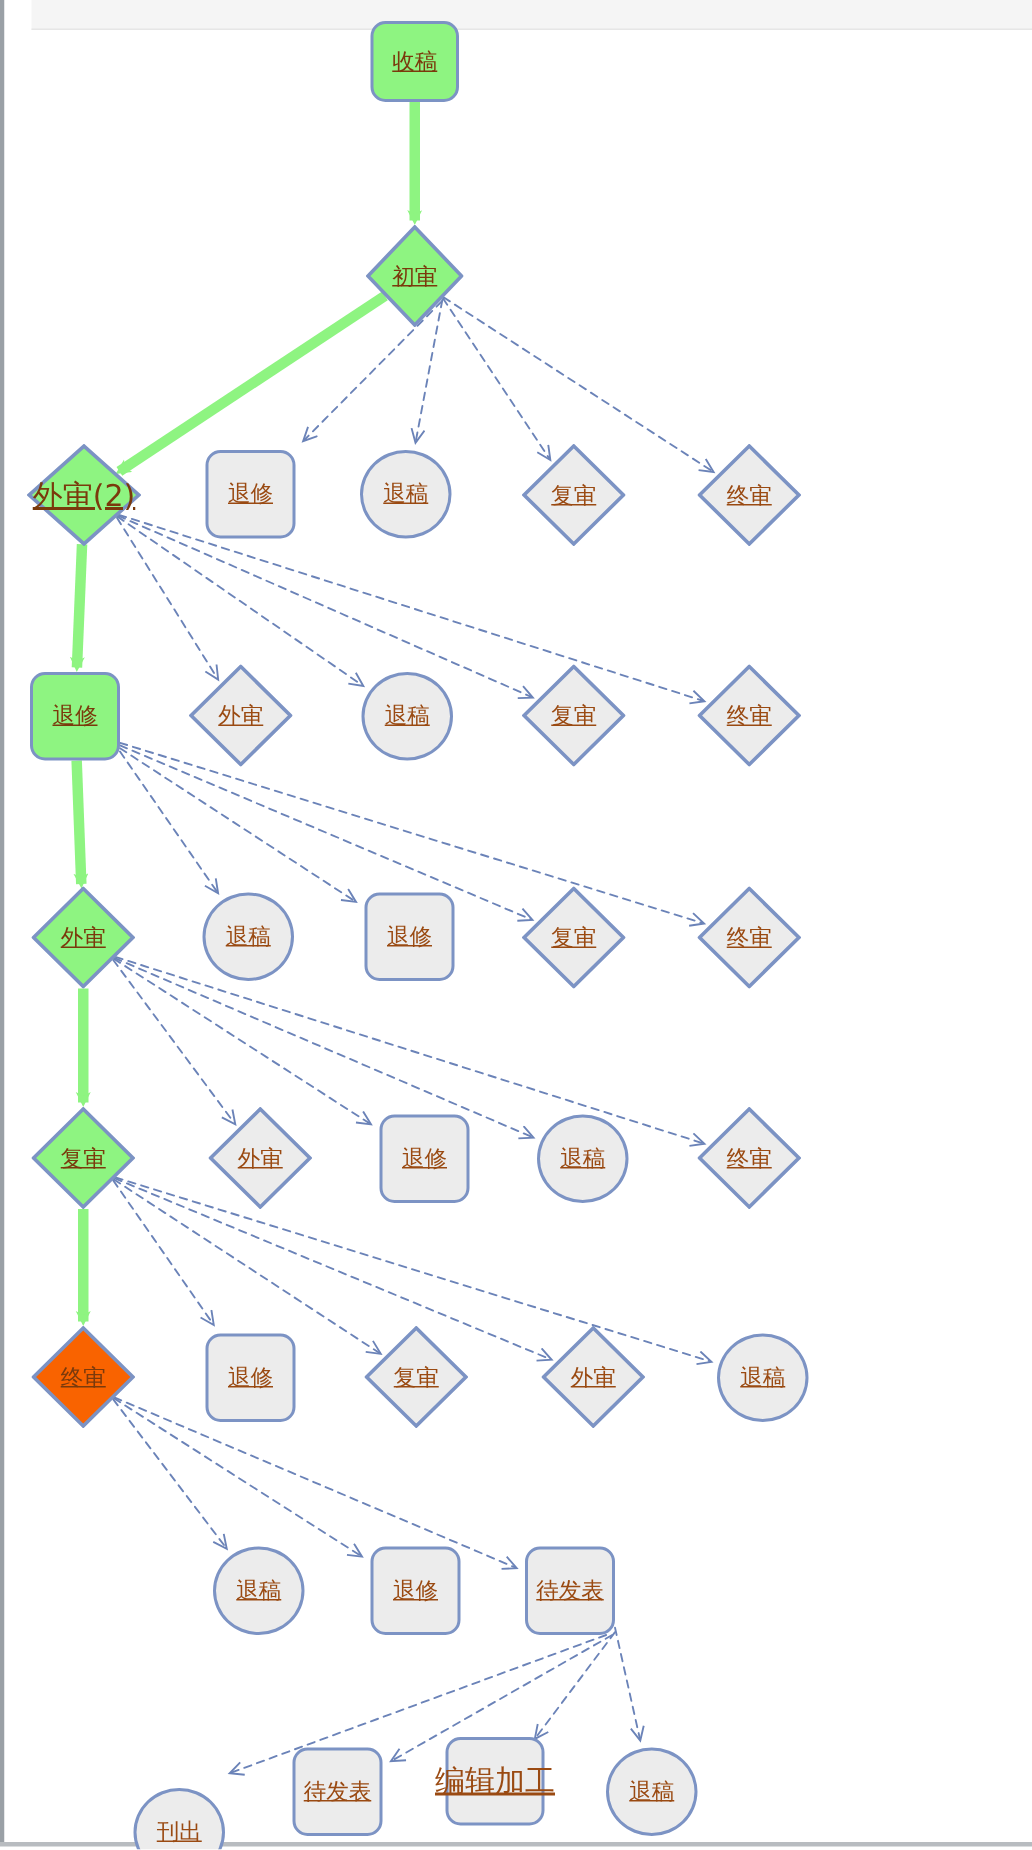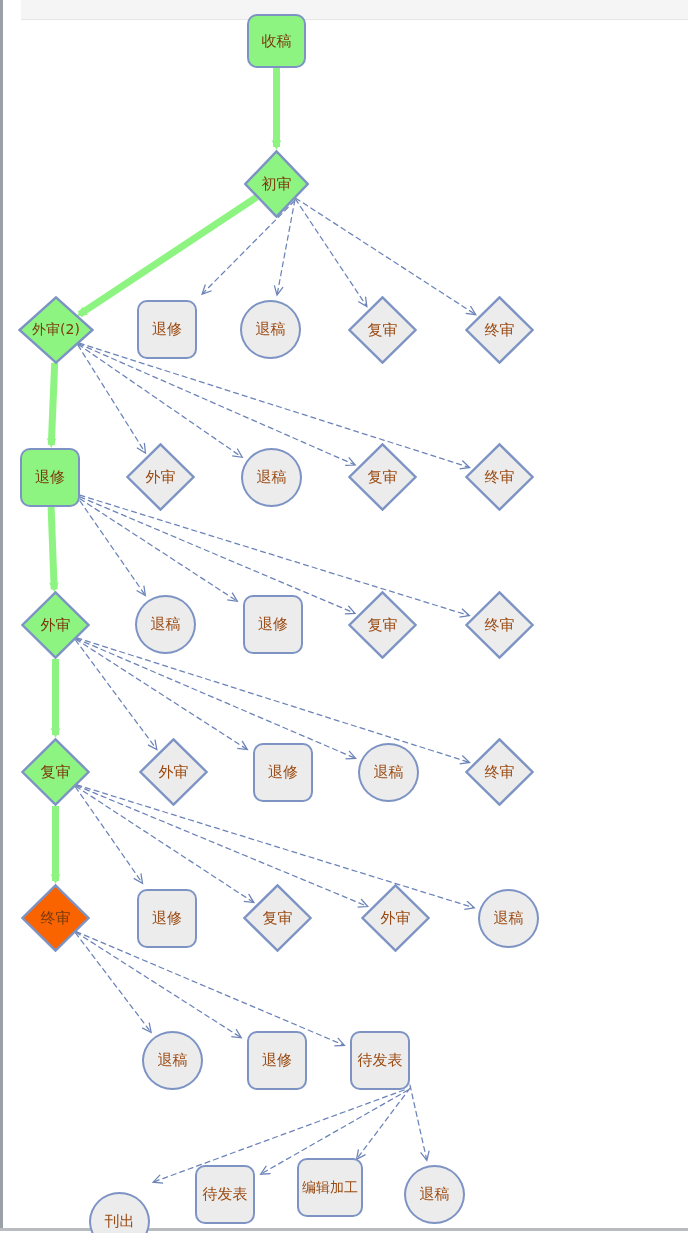--- a/index.html
+++ b/index.html
@@ -58,22 +58,23 @@
     left: 0; top: 0; right: 0; bottom: 0;
     display: flex;
     align-items: center;
     justify-content: center;
     font-size: 15px;
     color: #9a4a12;
     letter-spacing: 0px;
     white-space: nowrap;
     z-index: 3;
     pointer-events: none;
-  }
-  .node-label.wide { font-size: 14px; }
+    text-decoration: underline;
+  }
+  .node-label.wide { font-size: 20px; }
 
   
   .shape-rect {
     position: absolute;
     left: 0; top: 0; right: 0; bottom: 0;
     border: 2px solid #7c93c4;
     border-radius: 10px;
     background: #ececec;
   }
   

